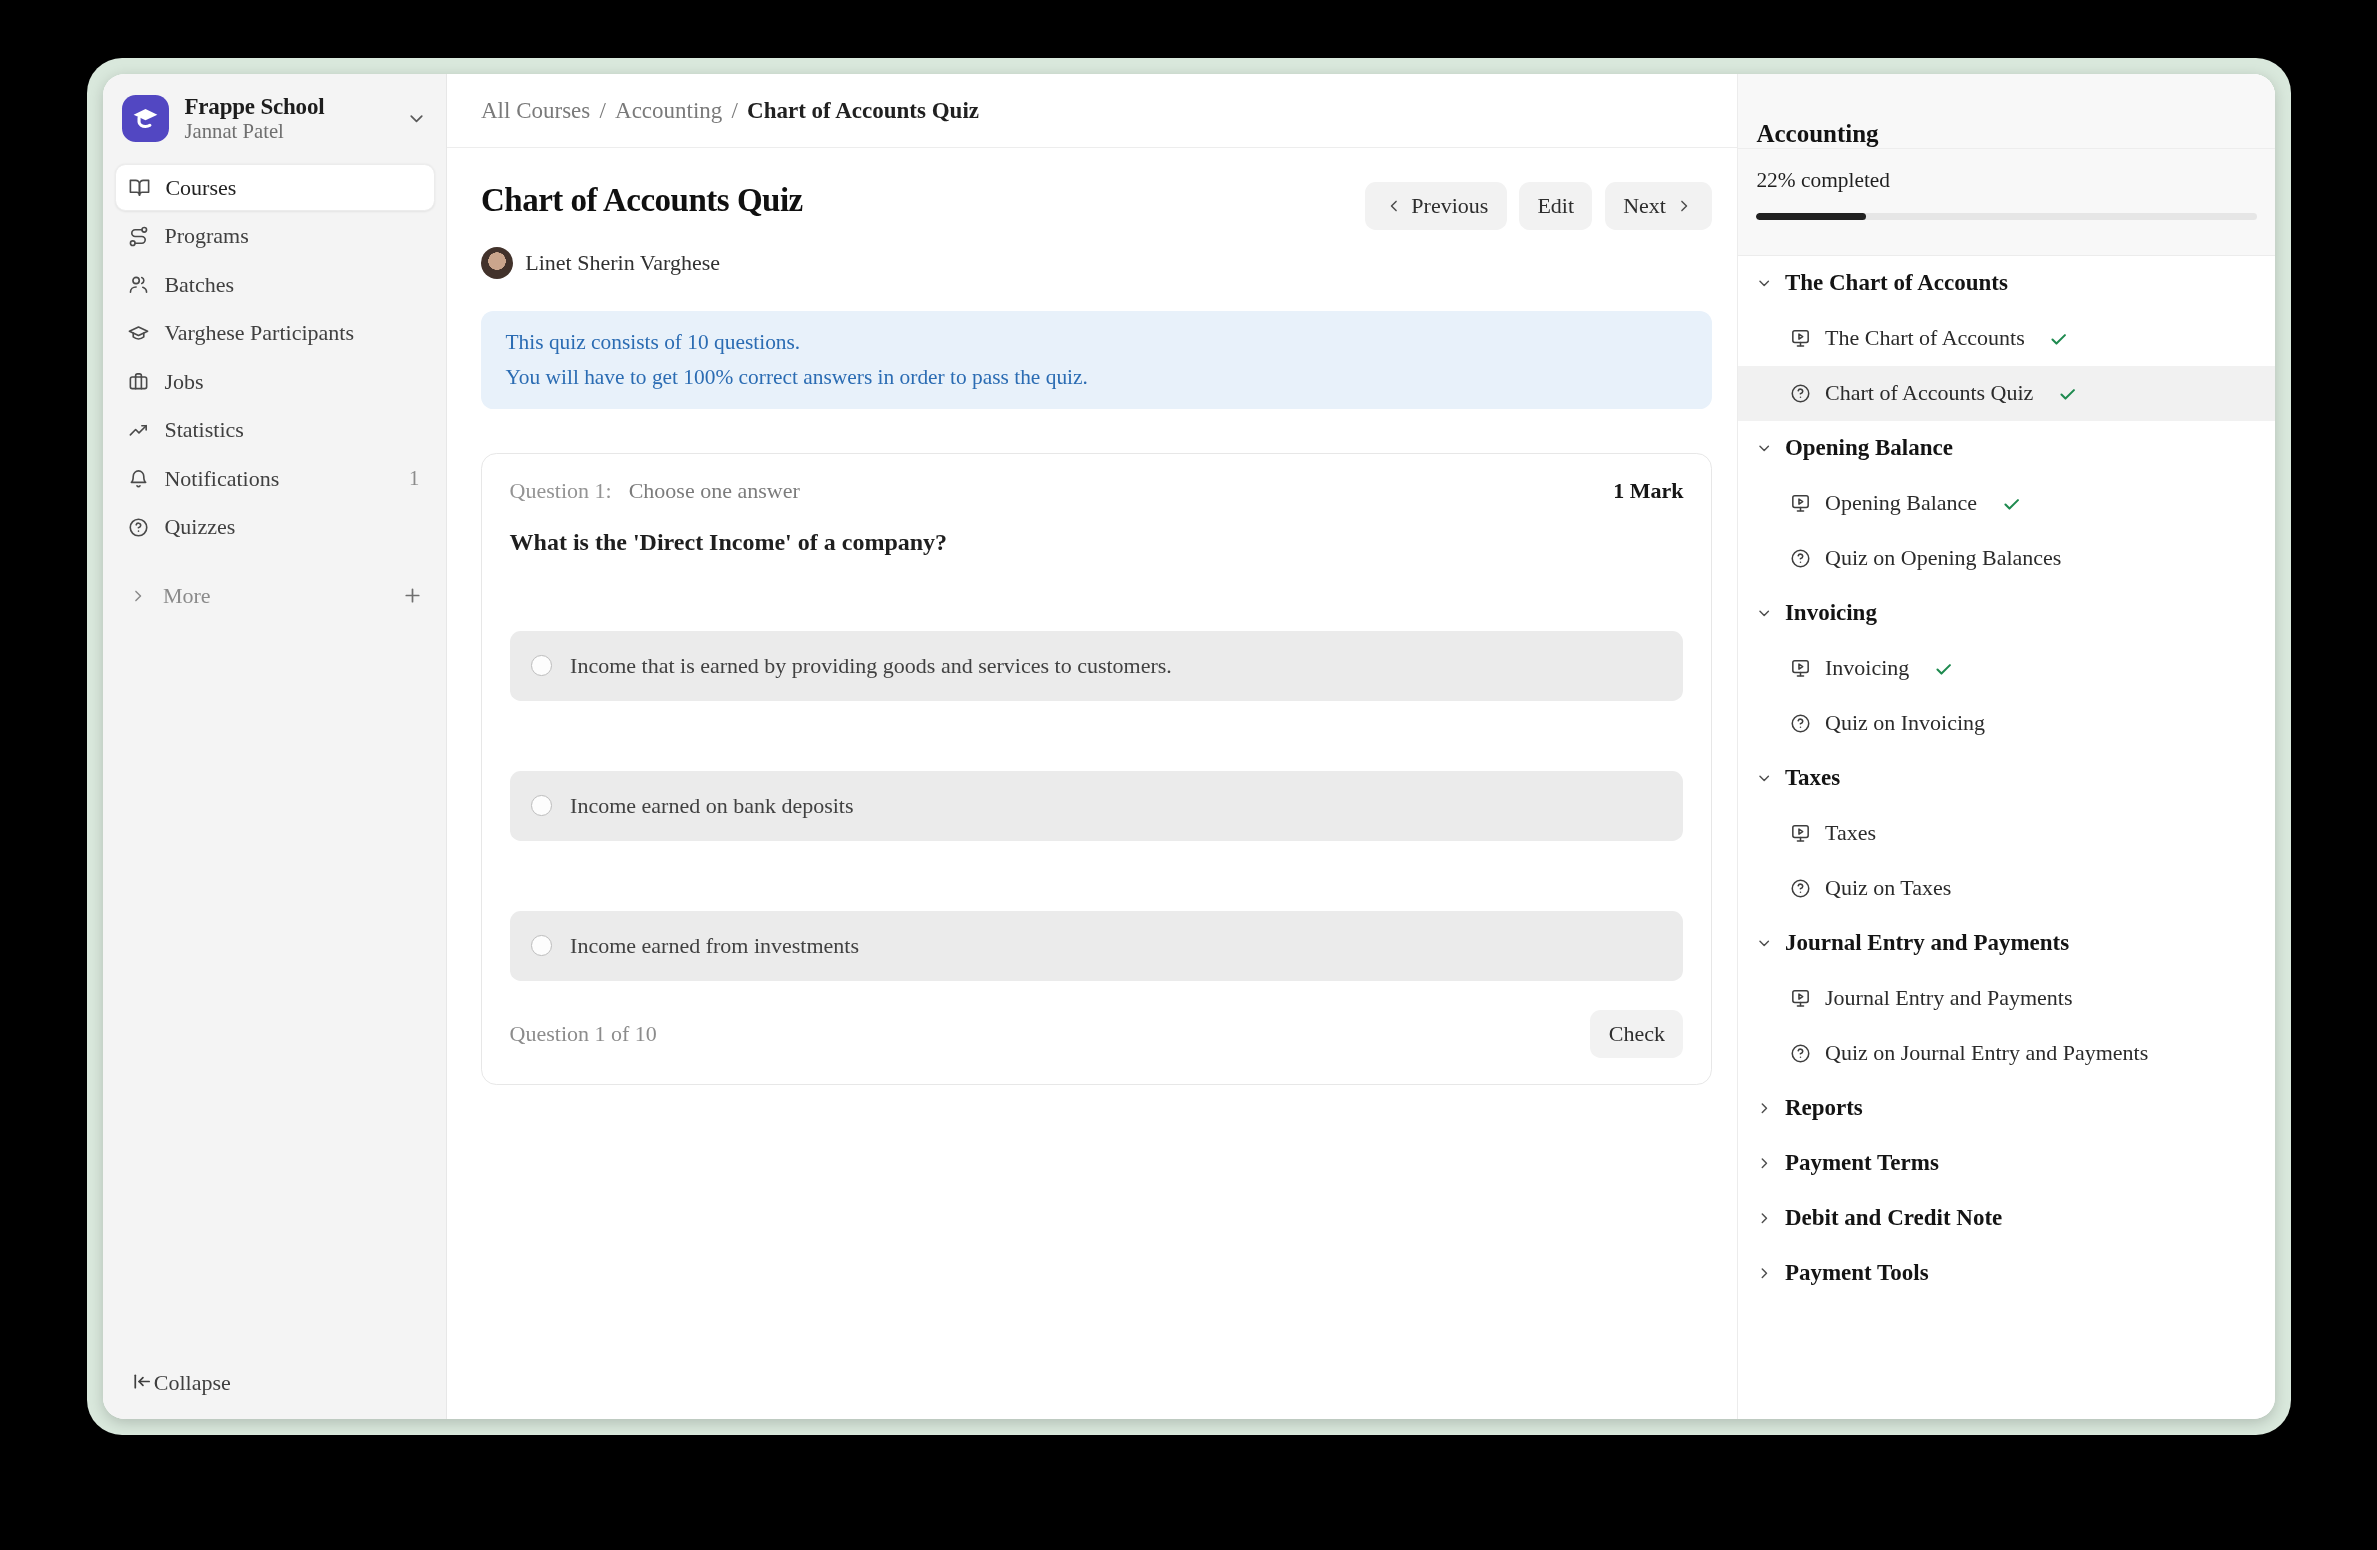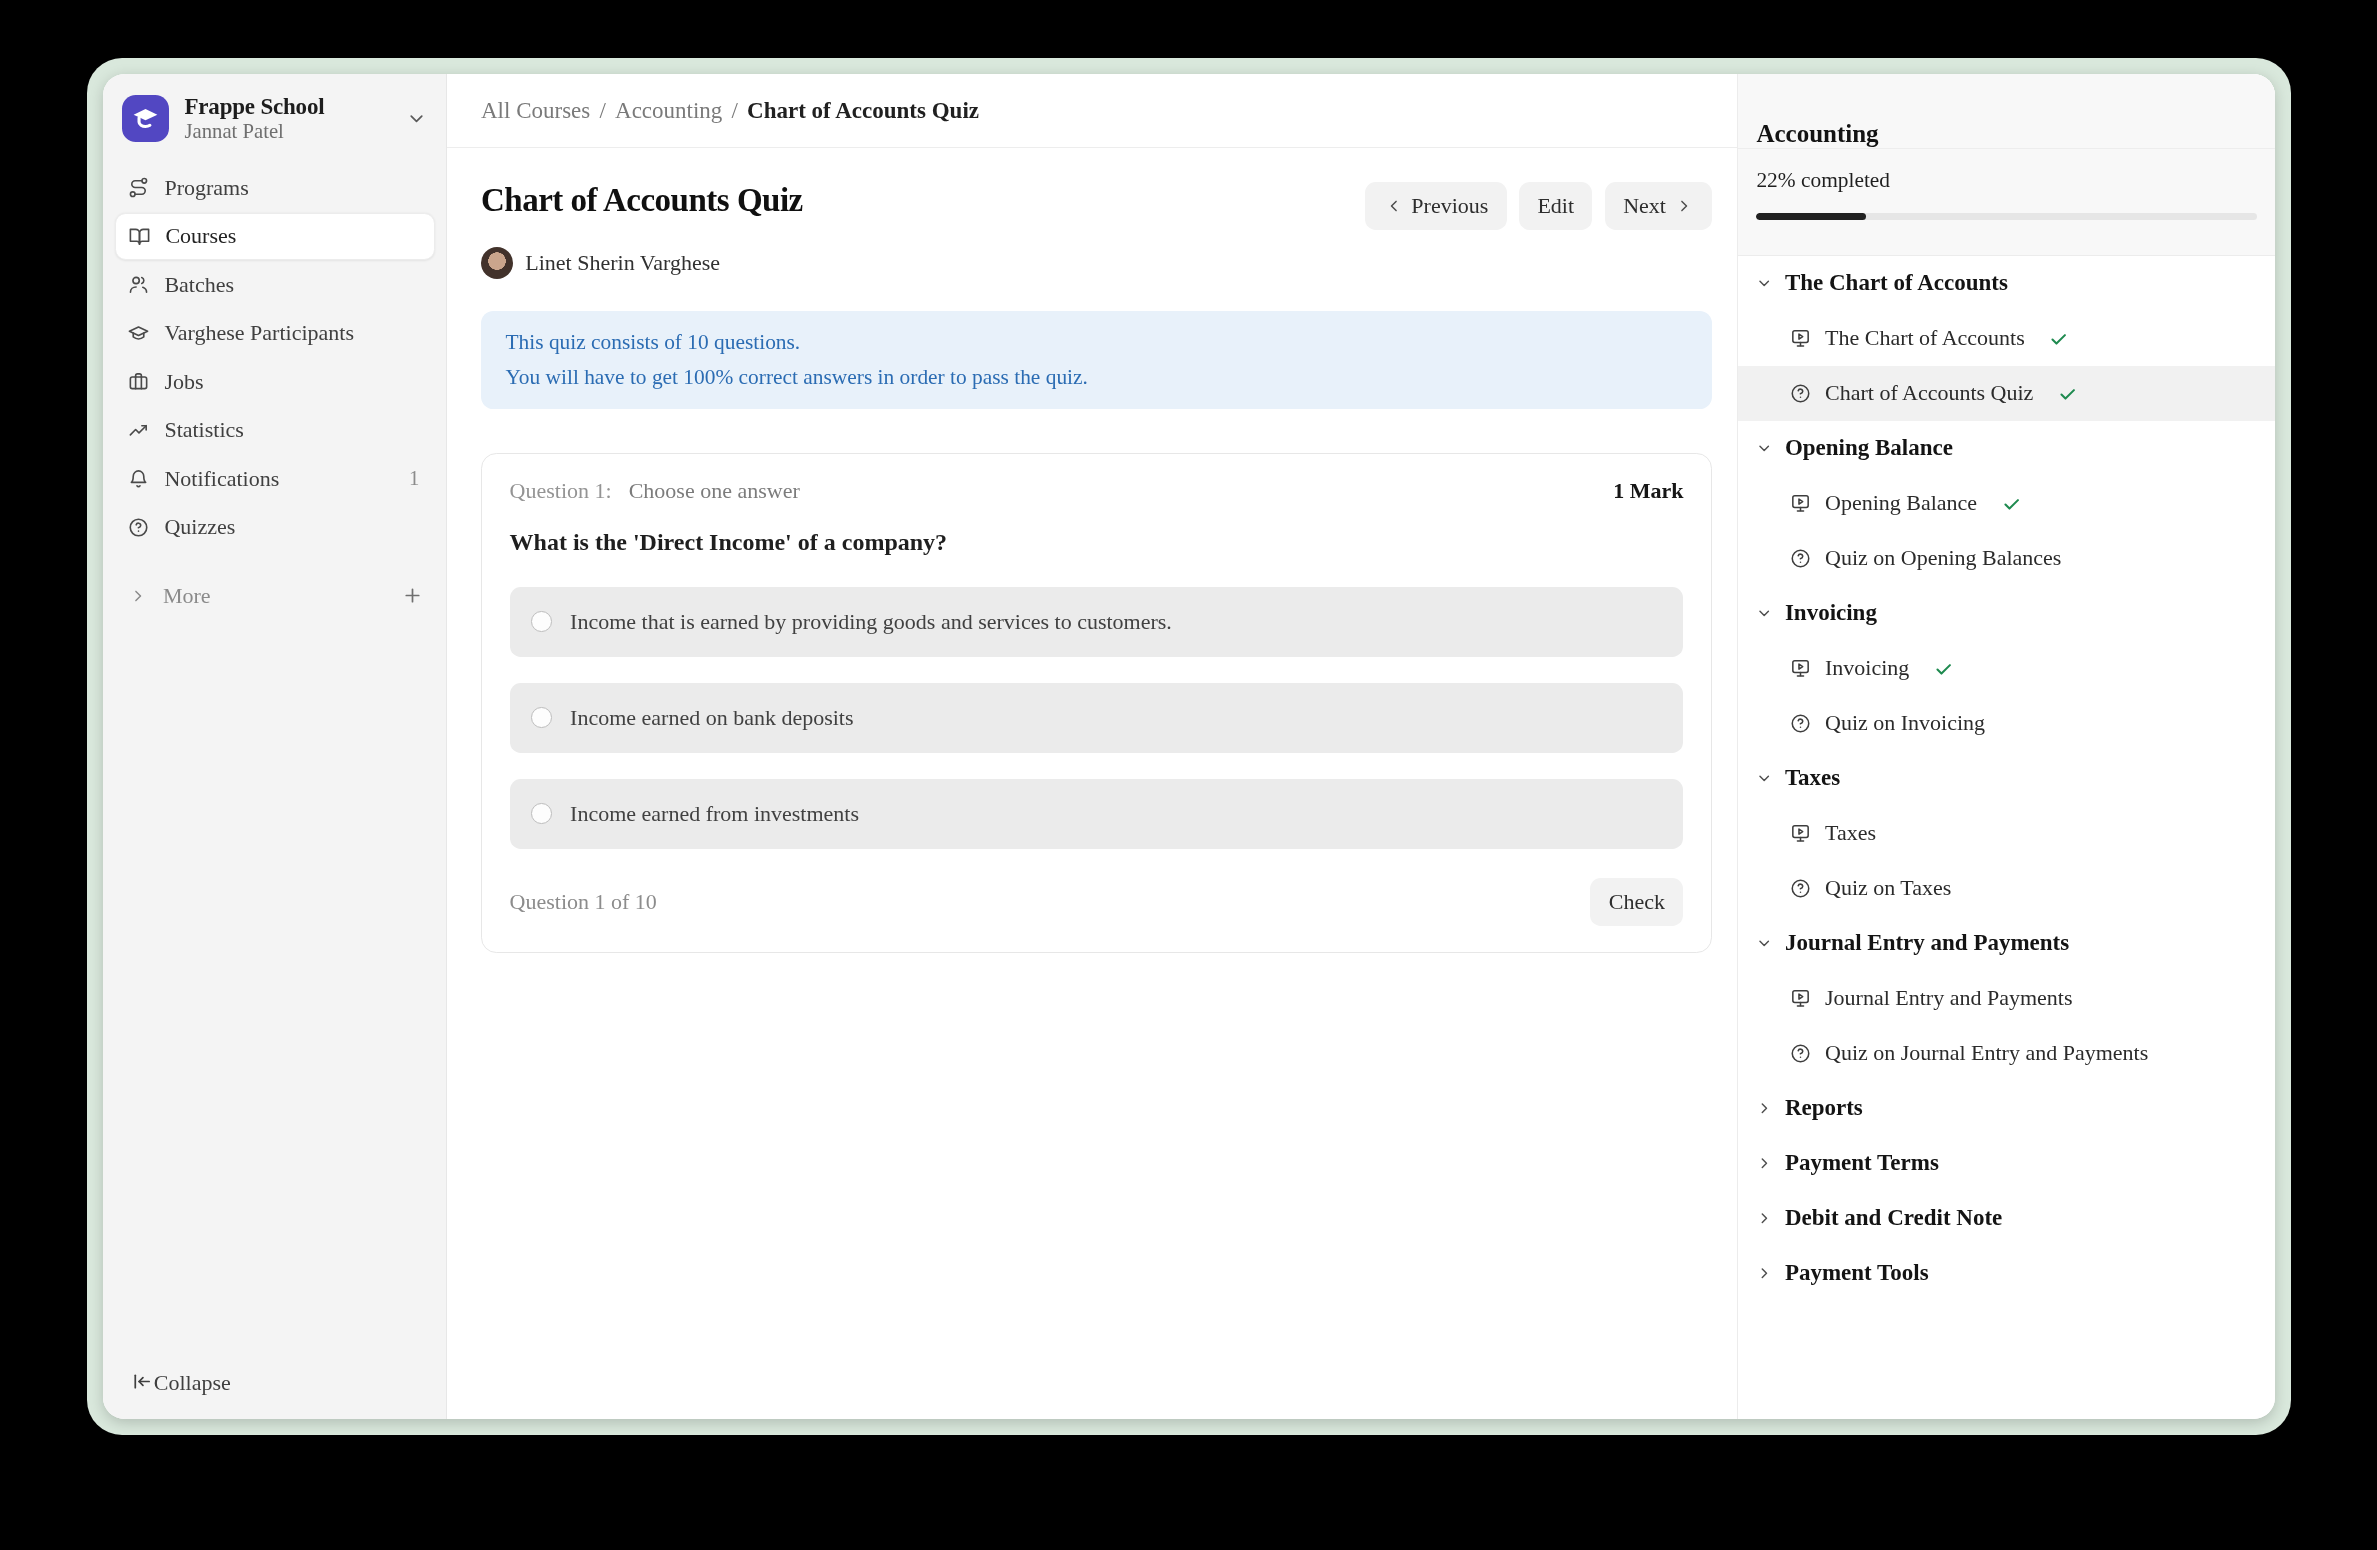--- a/index.html
+++ b/index.html
@@ -56,21 +56,21 @@
   .notice { margin-top:32px; background:#e8f1fa; border-radius:12.3px; padding:13.8px 24.5px; }
   .notice div { font-size:21.4px; color:#2b6cb3; line-height:35px; }
 
   .qcard { margin-top:44px; border:1.5px solid #e7e7e7; border-radius:15.3px; padding:24.5px 27.6px 26px 27.6px; }
   .q-top { display:flex; align-items:center; }
   .q-label { font-size:22px; color:#949494; }
   .q-instr { font-size:22px; color:#7c7c7c; margin-left:17px; }
   .q-marks { margin-left:auto; font-size:22px; font-weight:700; color:#161616; }
   .q-text { margin-top:24.5px; font-size:24px; font-weight:600; color:#1f1f1f; }
   .opts { margin-top:31px; display:flex; flex-direction:column; gap:26px; }
-  .opt { background:#ebebeb; border-radius:10.7px; height:70px; display:flex; align-items:center; gap:18.4px; padding:0 21.4px; }
+  .opt { background:#ebebeb; border-radius:10.7px; height:70px; display:flex; align-items:center; gap:18.4px; padding:0 21.4px;margin-top:44px; }
   .radio { width:20.7px; height:20.7px; border-radius:50%; background:#fdfdfd; border:1.5px solid #bdbdbd; flex:0 0 20.7px; }
   .opt-label { font-size:22px; color:#414141; }
   .q-foot { margin-top:29px; display:flex; align-items:center; }
   .q-progress { font-size:22px; color:#8c8c8c; }
   .check-btn { margin-left:auto; }
 
   
   .rightbar { width:538px; flex:0 0 538px; border-left:0.8px solid #ececec; background:#fff;
               display:flex; flex-direction:column; }
   .rb-head { background:#f8f8f8; border-bottom:0.8px solid #ececec; padding:46px 18.4px 35px 18.4px; position:relative; }
@@ -109,39 +109,39 @@
         <div class="sb-name">Frappe School</div>
         <div class="sb-user">Jannat Patel</div>
       </div>
       <span class="sb-caret">
         <svg width="23" height="23" viewBox="0 0 24 24" fill="none" stroke="currentColor" stroke-width="1.8" stroke-linecap="round" stroke-linejoin="round">
               <path d="M6.5 9.5l5.5 5.5 5.5-5.5"></path>
             </svg>
       </span>
     </div>
 
+    <div class="sb-item active">
+      <span class="icn">
+        <svg width="23" height="23" viewBox="0 0 24 24" fill="none" stroke="currentColor" stroke-width="1.7" stroke-linecap="round" stroke-linejoin="round">
+              <path d="M2.5 4.5H8a4 4 0 0 1 4 4V20a3 3 0 0 0-3-3H2.5z"></path>
+              <path d="M21.5 4.5H16a4 4 0 0 0-4 4V20a3 3 0 0 1 3-3h6.5z"></path>
+            </svg>
+      </span>
+      <span>Courses</span>
+    </div>
+
     <div class="sb-item">
       <span class="icn">
         <svg width="23" height="23" viewBox="0 0 24 24" fill="none" stroke="currentColor" stroke-width="1.7" stroke-linecap="round" stroke-linejoin="round">
               <circle cx="6" cy="19" r="2.4"></circle>
               <circle cx="18" cy="5" r="2.4"></circle>
               <path d="M8.5 19h7a3.5 3.5 0 0 0 0-7h-7a3.5 3.5 0 0 1 0-7h7"></path>
             </svg>
       </span>
       <span>Programs</span>
-    </div>
-
-    <div class="sb-item active">
-      <span class="icn">
-        <svg width="23" height="23" viewBox="0 0 24 24" fill="none" stroke="currentColor" stroke-width="1.7" stroke-linecap="round" stroke-linejoin="round">
-              <path d="M2.5 4.5H8a4 4 0 0 1 4 4V20a3 3 0 0 0-3-3H2.5z"></path>
-              <path d="M21.5 4.5H16a4 4 0 0 0-4 4V20a3 3 0 0 1 3-3h6.5z"></path>
-            </svg>
-      </span>
-      <span>Courses</span>
     </div>
 
     <div class="sb-item">
       <span class="icn">
         <svg width="23" height="23" viewBox="0 0 24 24" fill="none" stroke="currentColor" stroke-width="1.7" stroke-linecap="round" stroke-linejoin="round">
               <circle cx="9.5" cy="7.8" r="3.3"></circle>
               <path d="M3.6 20c0-3.2 2.7-5.4 5.9-5.4"></path>
               <path d="M15.4 4.7a3.3 3.3 0 0 1 0 6.2"></path>
               <path d="M16.5 14.9c2 .7 3.9 2.4 3.9 5.1"></path>
             </svg>

